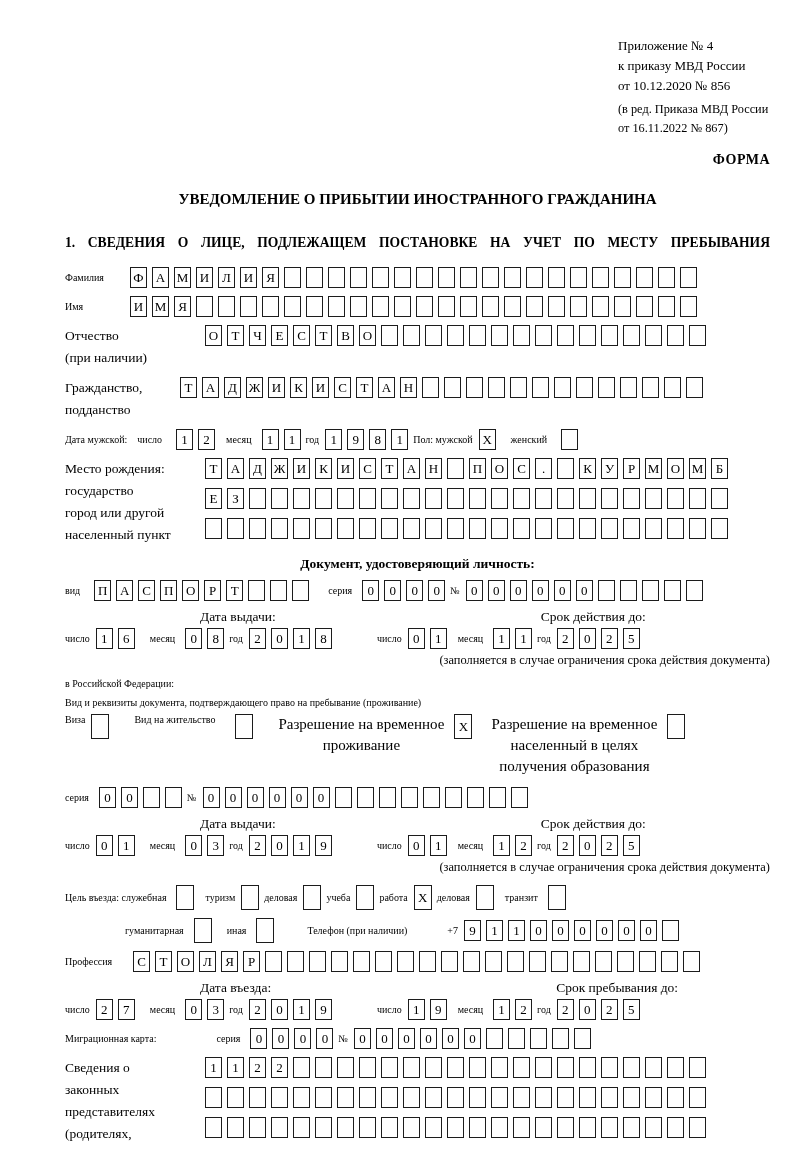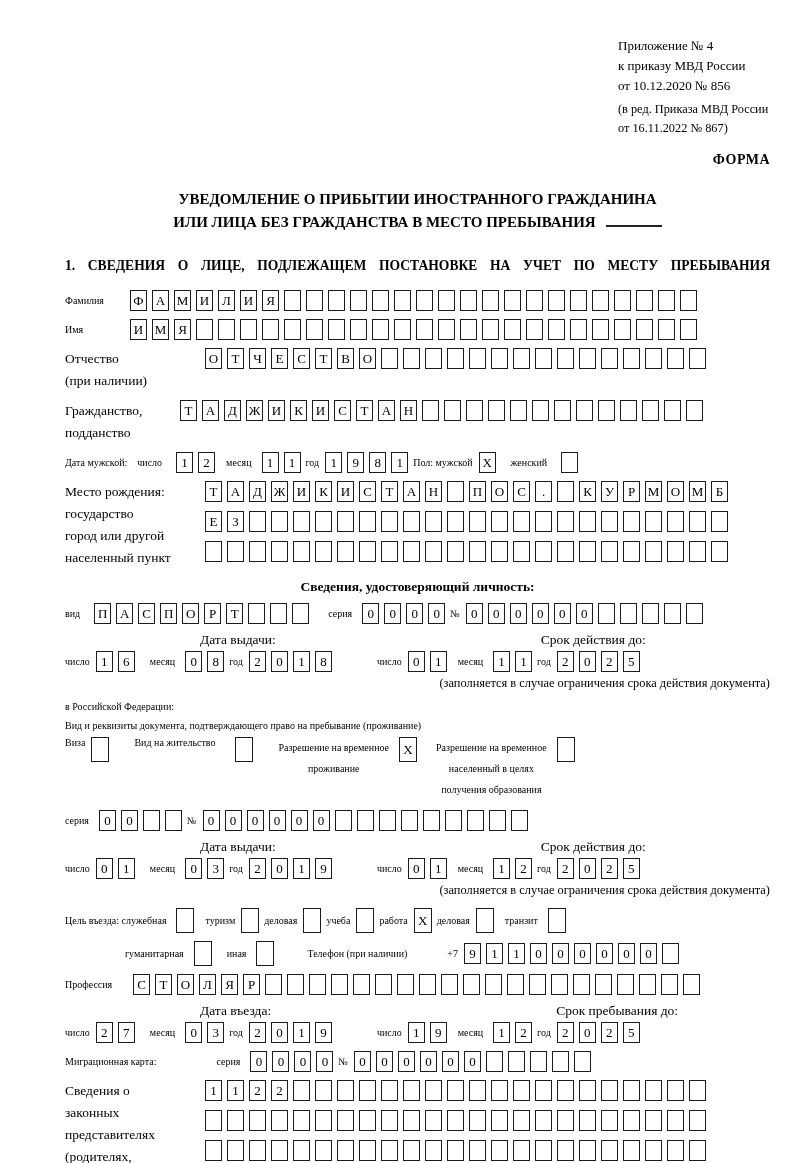--- a/index.html
+++ b/index.html
@@ -18,21 +18,21 @@
   .boxes{display:inline-flex;flex-wrap:nowrap;}
   .cell{flex:0 0 auto;box-sizing:border-box;width:17px;height:21px;border:1.7px solid #1c1c1c;margin-right:5px;display:inline-flex;align-items:center;justify-content:center;font-size:13px;background:#fff;}
   .cb .cell{width:18px;height:25px;}
   .w65{flex:0 0 65px;}
   .w140{flex:0 0 140px;}
   .w115{flex:0 0 115px;}
   .stack .boxes{margin-bottom:9px;}
   .center-b{text-align:center;font-weight:bold;font-size:13.5px;margin:4px 0 8px 0;}
   .dhead{display:flex;font-size:13.5px;margin-bottom:3px;align-items:flex-end;}
   .note{font-size:12.4px;text-align:right;margin:-4px 0 10px 0;}
-  .cap{font-size:10px;text-align:center;line-height:21px;}
+  .cap{font-size:15px;text-align:center;line-height:21px;}
   .gap6{margin-left:6px;}.gap10{margin-left:10px;}.gap14{margin-left:14px;}.gap20{margin-left:20px;}.gap28{margin-left:28px;}.gap40{margin-left:40px;}.gap60{margin-left:60px;}
 </style>
 </head>
 <body>
 
 <div class="page">
 
   <div class="hdr">
     <div>Приложение № 4</div>
     <div>к приказу МВД России</div>
@@ -40,21 +40,20 @@
     <div class="hdr-sub">
       <div>(в ред. Приказа МВД России</div>
       <div>от 16.11.2022 № 867)</div>
     </div>
   </div>
 
   <div class="forma">ФОРМА</div>
 
   <div class="title">
     <div>УВЕДОМЛЕНИЕ О ПРИБЫТИИ ИНОСТРАННОГО ГРАЖДАНИНА</div>
-    <div><span>ИЛИ ЛИЦА БЕЗ ГРАЖДАНСТВА В МЕСТО ПРЕБЫВАНИЯ</span><span class="uline"></span></div>
   </div>
 
   <div class="sec1">1. СВЕДЕНИЯ О ЛИЦЕ, ПОДЛЕЖАЩЕМ ПОСТАНОВКЕ НА УЧЕТ ПО МЕСТУ ПРЕБЫВАНИЯ</div>
 
   <div class="frow">
     <span class="lbl w65">Фамилия</span>
     <span class="boxes">
         <span class="cell">Ф</span>
         <span class="cell">А</span>
         <span class="cell">М</span>
@@ -292,21 +291,21 @@
           <span class="cell"></span>
           <span class="cell"></span>
           <span class="cell"></span>
           <span class="cell"></span>
           <span class="cell"></span>
           <span class="cell"></span>
         </div>
     </div>
   </div>
 
-  <div class="center-b">Сведения, удостоверяющий личность:</div>
+  <div class="center-b">Документ, удостоверяющий личность:</div>
 
   <div class="frow">
     <span class="lbl">вид</span>
     <span class="boxes gap14">
         <span class="cell">П</span>
         <span class="cell">А</span>
         <span class="cell">С</span>
         <span class="cell">П</span>
         <span class="cell">О</span>
         <span class="cell">Р</span>

